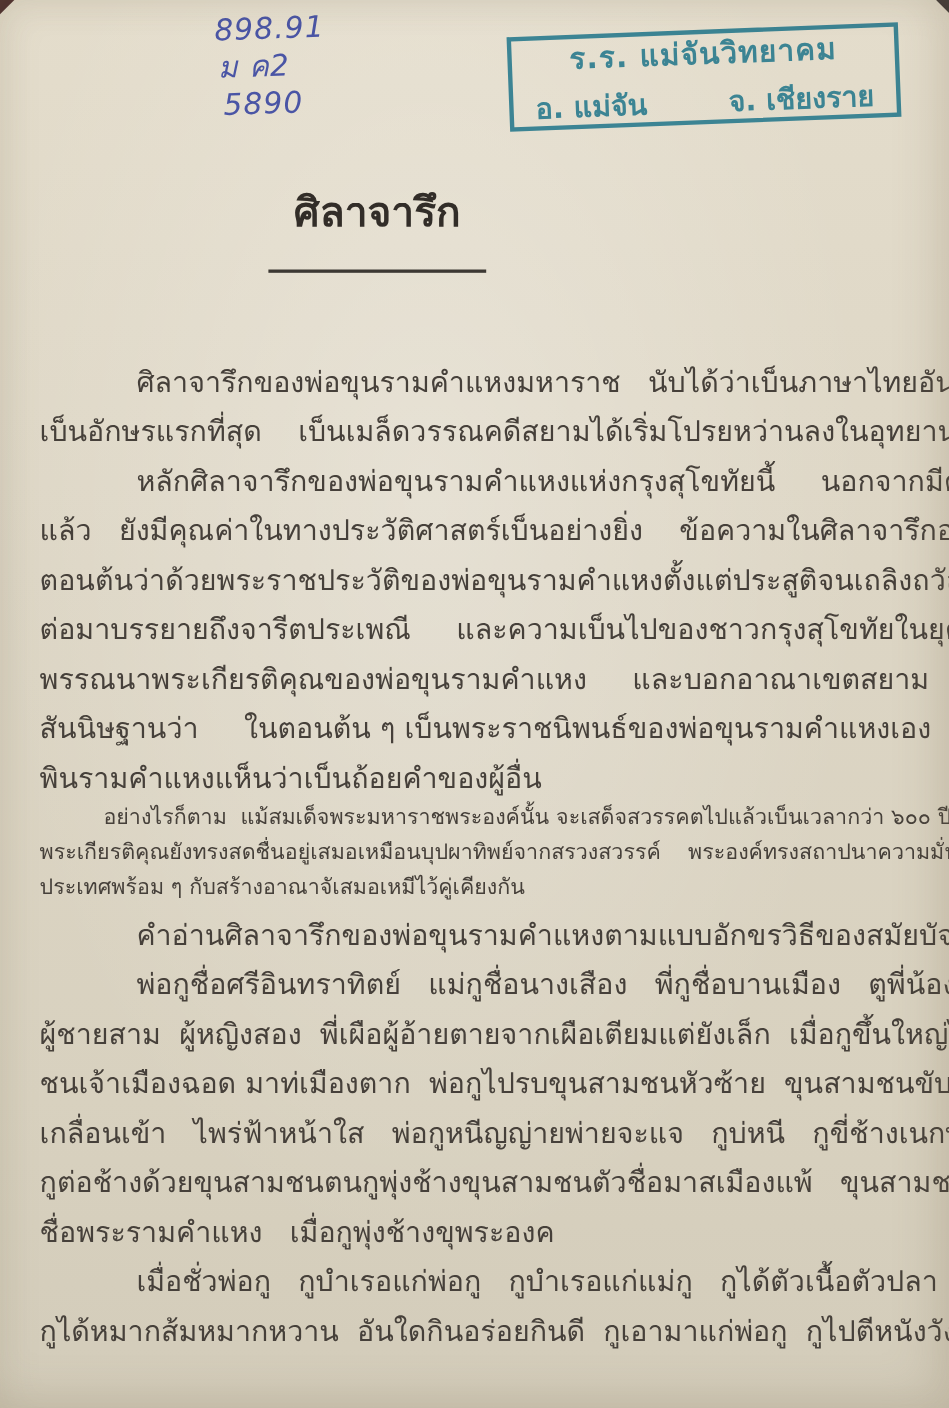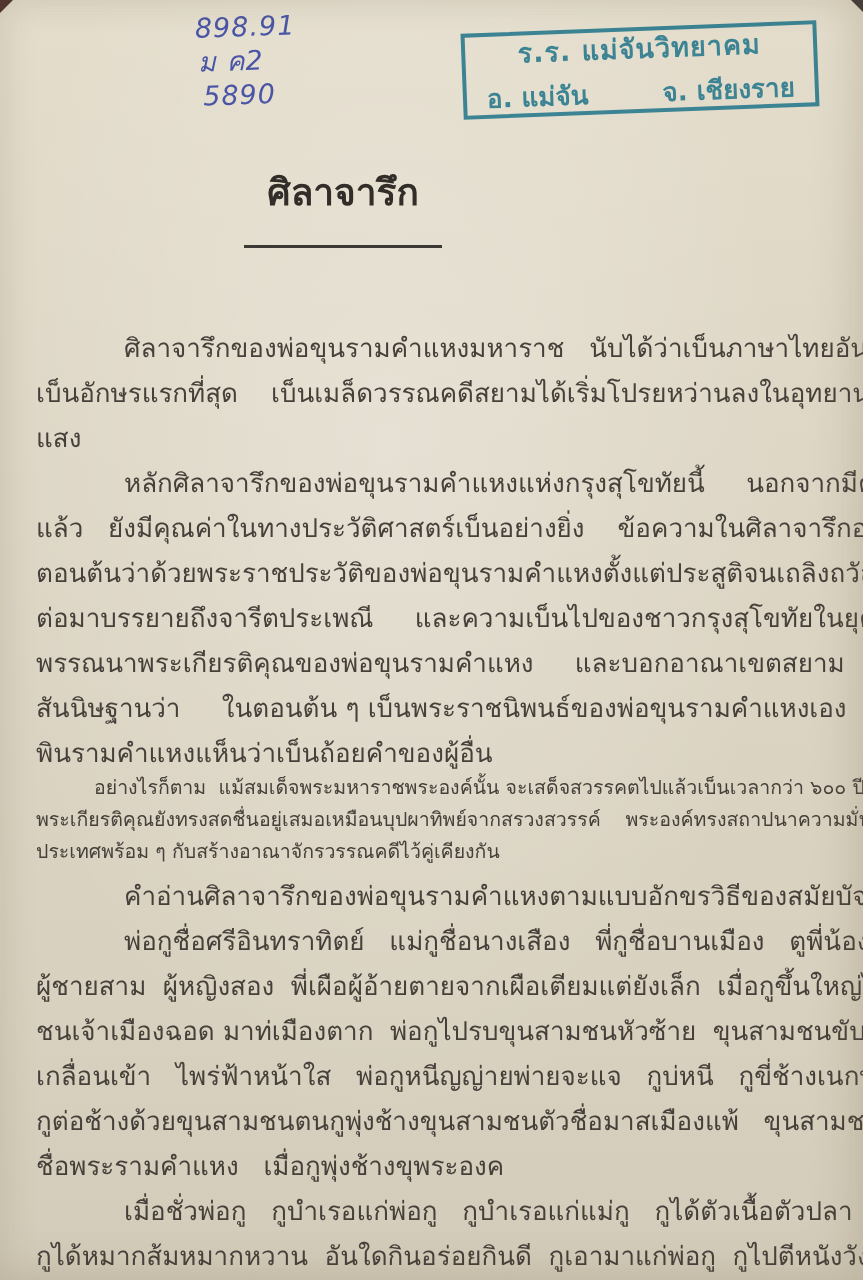--- a/index.html
+++ b/index.html
@@ -91,37 +91,36 @@
   <div class="title-block">
     <div class="title-line">ศิลาจารึก</div>
     <div class="title-rule"></div>
   </div>
 
   <div class="body-text">
 
     <div class="para">
       <div class="line first">ศิลาจารึกของพ่อขุนรามคำแหงมหาราช   นับได้ว่าเบ็นภาษาไทยอันได้ขีดเขียนลง</div>
       <div class="line">เบ็นอักษรแรกที่สุด    เบ็นเมล็ดวรรณคดีสยามได้เริ่มโปรยหว่านลงในอุทยานวรรคดีที่ไม่รู้ดับ</div>
-      <div class="line">แสง</div>
     </div>
 
     <div class="para">
       <div class="line first">หลักศิลาจารึกของพ่อขุนรามคำแหงแห่งกรุงสุโขทัยนี้     นอกจากมีคุณค่าทางวรรณคดี</div>
       <div class="line">แล้ว   ยังมีคุณค่าในทางประวัติศาสตร์เบ็นอย่างยิ่ง    ข้อความในศิลาจารึกอาจแบ่งได้เบ็นสามตอน</div>
       <div class="line">ตอนต้นว่าด้วยพระราชประวัติของพ่อขุนรามคำแหงตั้งแต่ประสูติจนเถลิงถวัลยราชสมบัติ      ตอน</div>
       <div class="line">ต่อมาบรรยายถึงจารีตประเพณี     และความเบ็นไปของชาวกรุงสุโขทัยในยุคนั้น      ส่วนตอนท้าย</div>
       <div class="line">พรรณนาพระเกียรติคุณของพ่อขุนรามคำแหง     และบอกอาณาเขตสยาม     พิจารณาตามคำจารึก</div>
       <div class="line">สันนิษฐานว่า     ในตอนต้น ๆ เบ็นพระราชนิพนธ์ของพ่อขุนรามคำแหงเอง     แต่ในตอนต่อมา</div>
       <div class="line">พินรามคำแหงแห็นว่าเบ็นถ้อยคำของผู้อื่น</div>
     </div>
 
     <div class="para para-small">
       <div class="line first">อย่างไรก็ตาม  แม้สมเด็จพระมหาราชพระองค์นั้น จะเสด็จสวรรคตไปแล้วเบ็นเวลากว่า ๖๐๐ ปีก็ตามแต่</div>
       <div class="line">พระเกียรติคุณยังทรงสดชื่นอยู่เสมอเหมือนบุปผาทิพย์จากสรวงสวรรค์    พระองค์ทรงสถาปนาความมั่นคงแห่งสยาม</div>
-      <div class="line">ประเทศพร้อม ๆ กับสร้างอาณาจักรวรรณคดีไว้คู่เคียงกัน</div>
+      <div class="line">ประเทศพร้อม ๆ กับสร้างอาณาจัเสมอเหมีไว้คู่เคียงกัน</div>
     </div>
 
     <div class="para">
       <div class="line first">คำอ่านศิลาจารึกของพ่อขุนรามคำแหงตามแบบอักขรวิธีของสมัยบัจจุบันนั้นมีดังต่อไปนี้</div>
     </div>
 
     <div class="para">
       <div class="line first">พ่อกูชื่อศรีอินทราทิตย์   แม่กูชื่อนางเสือง   พี่กูชื่อบานเมือง   ตูพี่น้องท้องเดียว ๕ คน</div>
       <div class="line">ผู้ชายสาม  ผู้หญิงสอง  พี่เผือผู้อ้ายตายจากเผือเตียมแต่ยังเล็ก  เมื่อกูขึ้นใหญ่ได้สิบเก้าเข้า  ขุนสาม</div>
       <div class="line">ชนเจ้าเมืองฉอด มาท่เมืองตาก  พ่อกูไปรบขุนสามชนหัวซ้าย  ขุนสามชนขับมาหัวขวา  ขุนสามชน</div>

